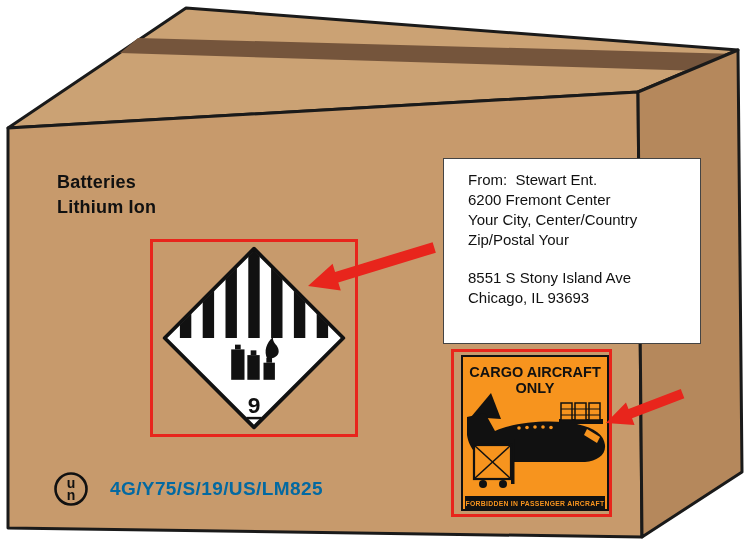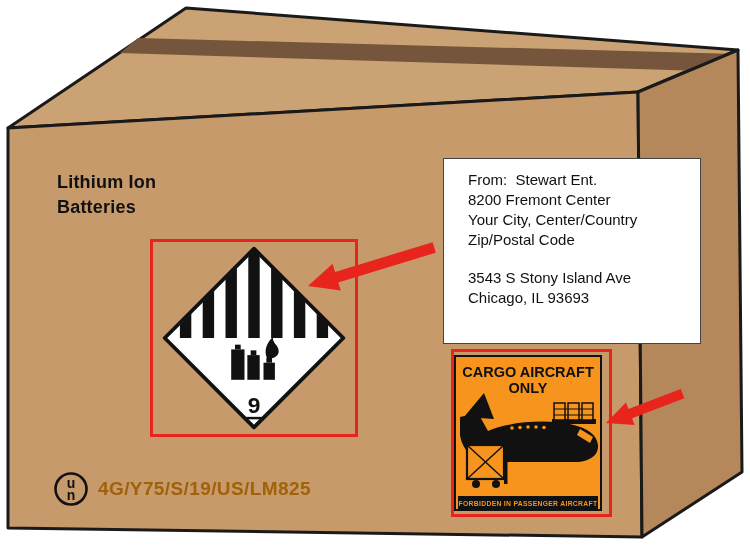--- a/index.html
+++ b/index.html
@@ -22,47 +22,47 @@
   
   .ship-label { left:443px; top:158px; width:258px; height:186px; box-sizing:border-box;
                 background:#ffffff; border:1px solid #444; padding:11px 24px;
                 font-size:15px; line-height:20px; color:#111; }
   .addr-line { white-space:pre-wrap; }
   .addr-gap { height:18px; }
 
   
   .cargo-box { left:451px; top:349px; width:161px; height:168px;
                border:3px solid #e8251c; box-sizing:border-box;
-               display:flex; align-items:center; justify-content:flex-start; }
+               display:flex; align-items:center; justify-content:flex-end; }
 
   
   .un-mark { left:52px; top:470px; display:flex; align-items:center; }
-  .un-spec { margin-left:8px; font-size:19px; font-weight:700; color:#a16207; letter-spacing:0.4px; }
+  .un-spec { margin-left:20px; font-size:19px; font-weight:700; color:#0369a1; letter-spacing:0.4px; }
 
   svg text { font-family:"Liberation Sans", sans-serif; }
 </style>
 </head>
 <body>
 
 <div id="stage">
 
   <svg id="box-svg" class="abs" width="750" height="546" viewBox="0 0 750 546">
 
     <polygon points="8,128 186,8 738,50 638,92" fill="#cba274" stroke="#1a1a1a" stroke-width="3" stroke-linejoin="round"></polygon>
 
     <polygon points="138,38 738,54 734,72 120,53" fill="#75553c"></polygon>
 
     <polygon points="8,128 638,92 642,537 8,528" fill="#c79a6c" stroke="#1a1a1a" stroke-width="3" stroke-linejoin="round"></polygon>
 
     <polygon points="638,92 738,50 742,472 642,537" fill="#b5885c" stroke="#1a1a1a" stroke-width="3" stroke-linejoin="round"></polygon>
   </svg>
 
   <div class="abs marking">
+    <div>Batteries</div>
     <div>Lithium Ion</div>
-    <div>Batteries</div>
   </div>
 
   <div class="abs class9-box">
     <svg width="190" height="190" viewBox="0 0 200 200">
       <defs>
         <clipPath id="topTri">
             <polygon points="100,8 192,100 8,100"></polygon>
           </clipPath>
       </defs>
       <polygon points="100,6 194,100 100,194 6,100" fill="#ffffff" stroke="#111" stroke-width="4" stroke-linejoin="round"></polygon>
@@ -88,25 +88,25 @@
       <rect x="92" y="183" width="16" height="2.6" fill="#111"></rect>
     </svg>
   </div>
 
   <svg class="abs" style="left:298px; top:240px;" width="148" height="78" viewBox="0 0 148 78">
     <polygon points="0,0 30,-14 30,-5.5 132,-5.5 132,5.5 30,5.5 30,14" transform="translate(10,46) rotate(-17)" fill="#e8251c"></polygon>
   </svg>
 
   <div class="abs ship-label">
     <div class="addr-line">From:  Stewart Ent.</div>
-    <div class="addr-line">8200 Fremont Center</div>
+    <div class="addr-line">6200 Fremont Center</div>
     <div class="addr-line">Your City, Center/Country</div>
-    <div class="addr-line">Zip/Postal Code</div>
+    <div class="addr-line">Zip/Postal Your</div>
     <div class="addr-gap"></div>
-    <div class="addr-line">3543 S Stony Island Ave</div>
+    <div class="addr-line">8551 S Stony Island Ave</div>
     <div class="addr-line">Chicago, IL 93693</div>
   </div>
 
   <div class="abs cargo-box">
     <svg width="148" height="156" viewBox="0 0 148 156">
       <rect x="1" y="1" width="146" height="154" fill="#f7941e" stroke="#111" stroke-width="2"></rect>
       <text x="74" y="22" font-size="14.5" font-weight="bold" text-anchor="middle" fill="#111">CARGO AIRCRAFT</text>
       <text x="74" y="38" font-size="14.5" font-weight="bold" text-anchor="middle" fill="#111">ONLY</text>
 
       <g>

